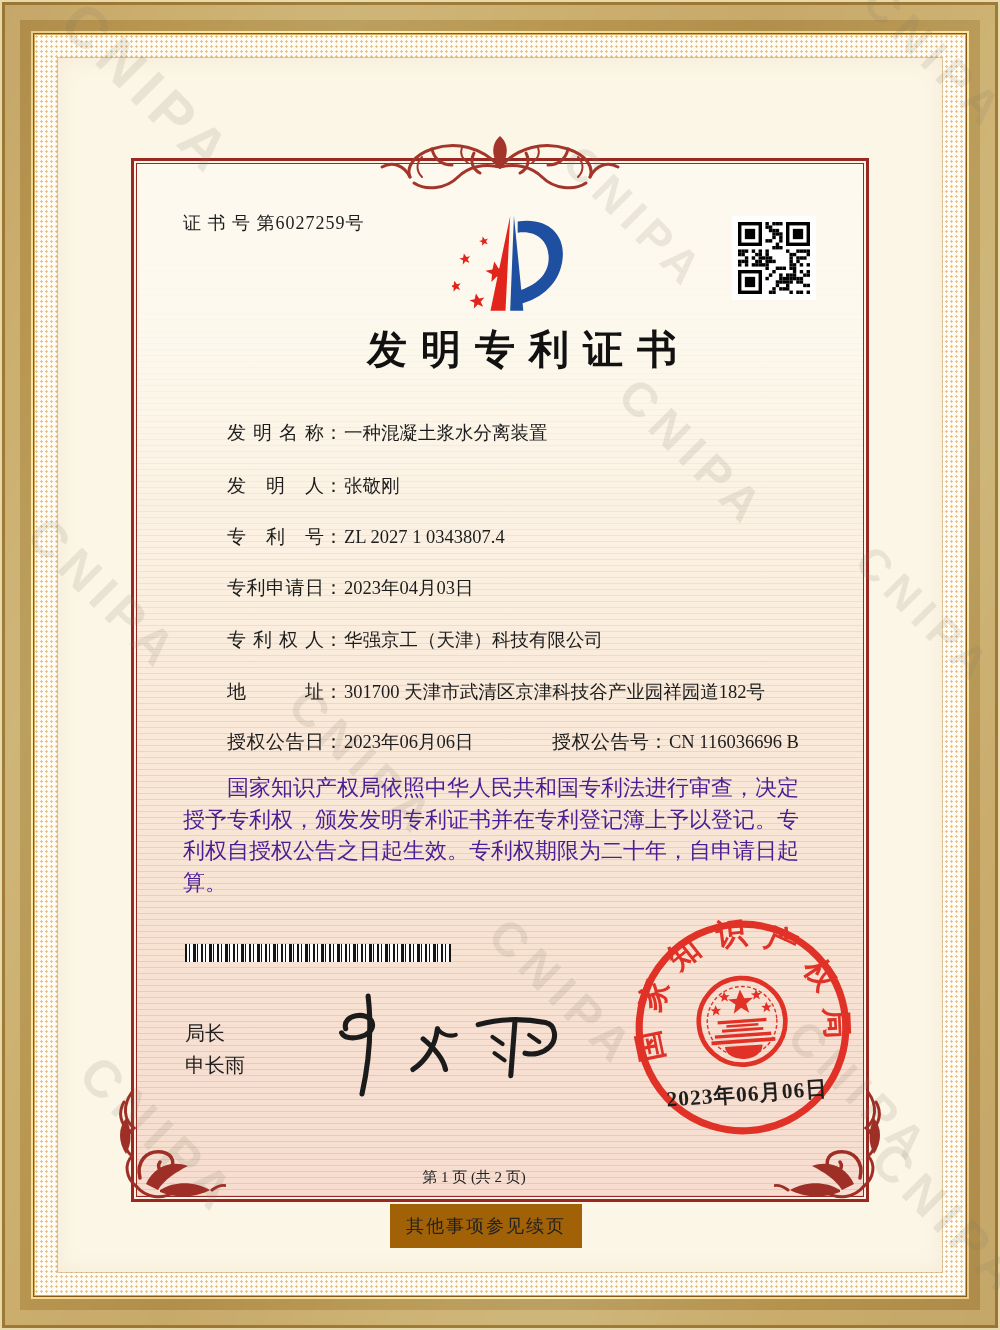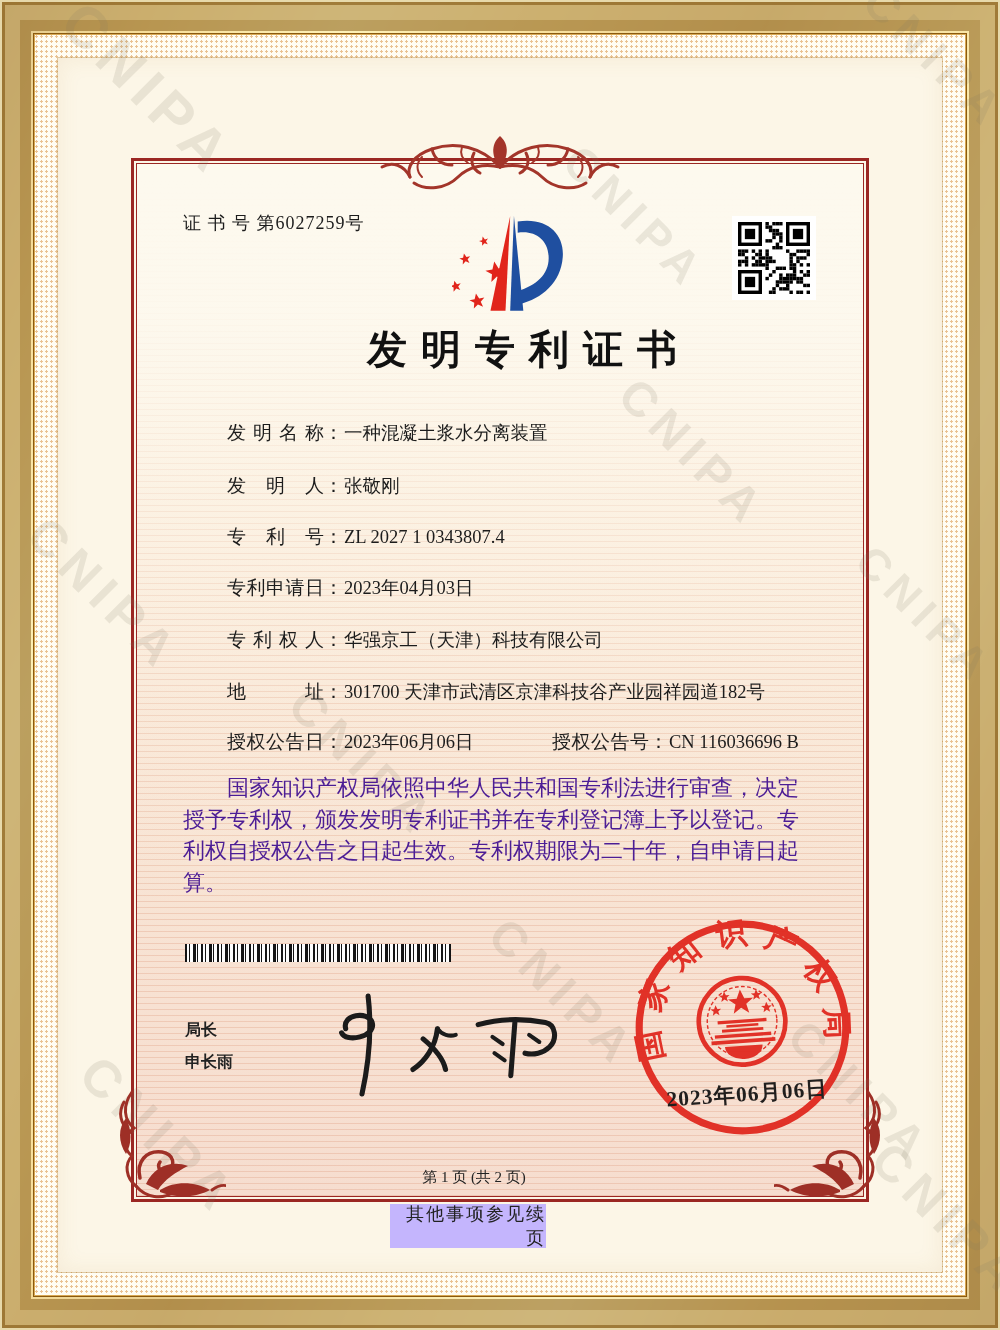--- a/index.html
+++ b/index.html
@@ -46,27 +46,27 @@
   .fcolon{display:inline-block;width:20px;}
   .fvalue{font-size:18.5px;}
   .frow2{left:508px;}
 
   .paras{left:183px;top:772px;width:636px;font-size:22px;line-height:31.5px;color:#4c1d95;}
   .paras p{margin:0 0 4px 0;text-indent:2em;}
 
   .barcode{left:185px;top:944px;width:266px;height:18px;background:
     repeating-linear-gradient(90deg,#141414 0 2px,#fdfdfd 2px 4px,#141414 4px 5px,#fdfdfd 5px 8px,#141414 8px 11px,#fdfdfd 11px 12px,#141414 12px 13px,#fdfdfd 13px 16px);}
 
-  .signer{left:185px;font-family:"Liberation Sans","DejaVu Sans",sans-serif;font-size:16px;color:#222;font-weight:bold;}
+  .signer{left:185px;font-family:"Liberation Sans","DejaVu Sans",sans-serif;font-size:20px;color:#222;}
   .sig{left:315px;top:990px;}
 
   .seal{left:630px;top:915px;z-index:6;opacity:.93;}
   .page-num{left:124px;top:1168px;width:700px;text-align:center;font-size:15px;color:#222;}
-  .cont-box{left:390px;top:1204px;width:156px;height:44px;background:#c4b5fd;
-    display:flex;align-items:center;justify-content:center;font-size:18px;color:#222;letter-spacing:2px;text-align:right;}
+  .cont-box{left:390px;top:1204px;width:192px;height:44px;background:#a16207;
+    display:flex;align-items:center;justify-content:center;font-size:18px;color:#222;letter-spacing:2px;}
 </style>
 </head>
 <body>
 
 <div class="frame"></div>
 <div class="mat"></div>
 <div class="paper"></div>
 
 <span class="wm" style="left:40px;top:55px;font-size:58px">CNIPA</span>
 <span class="wm" style="left:845px;top:30px;font-size:46px">CNIPA</span>

